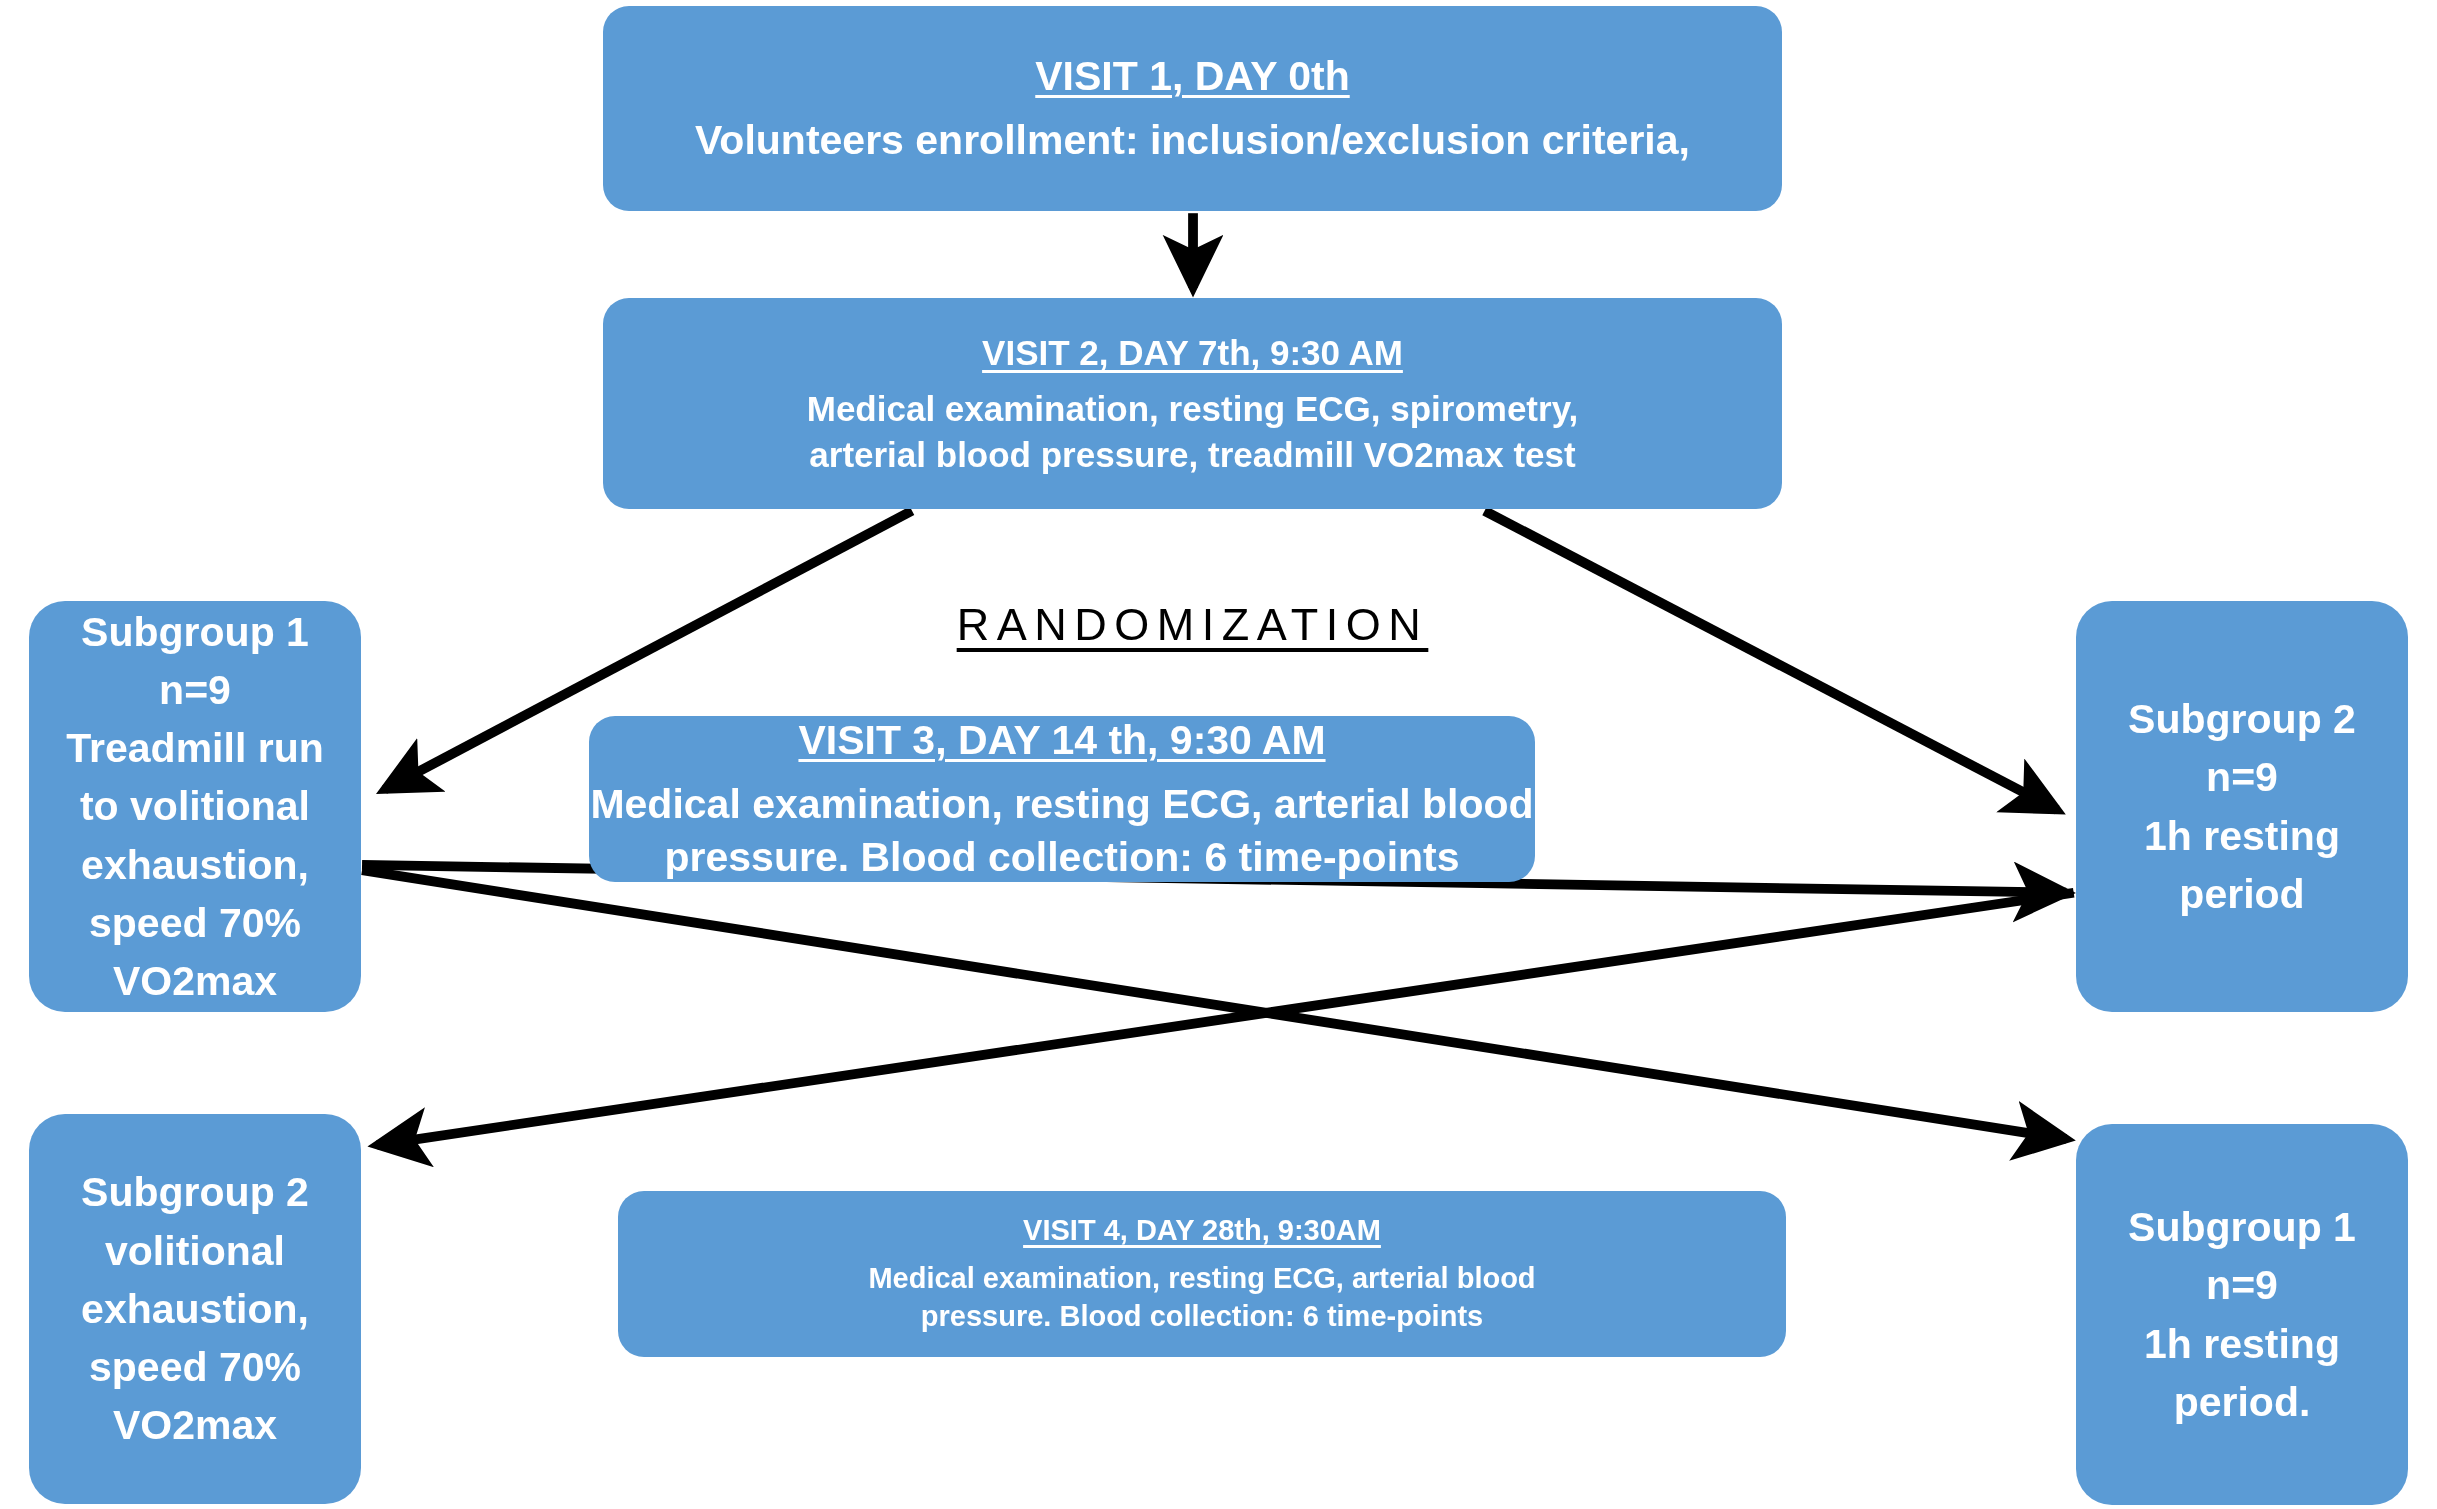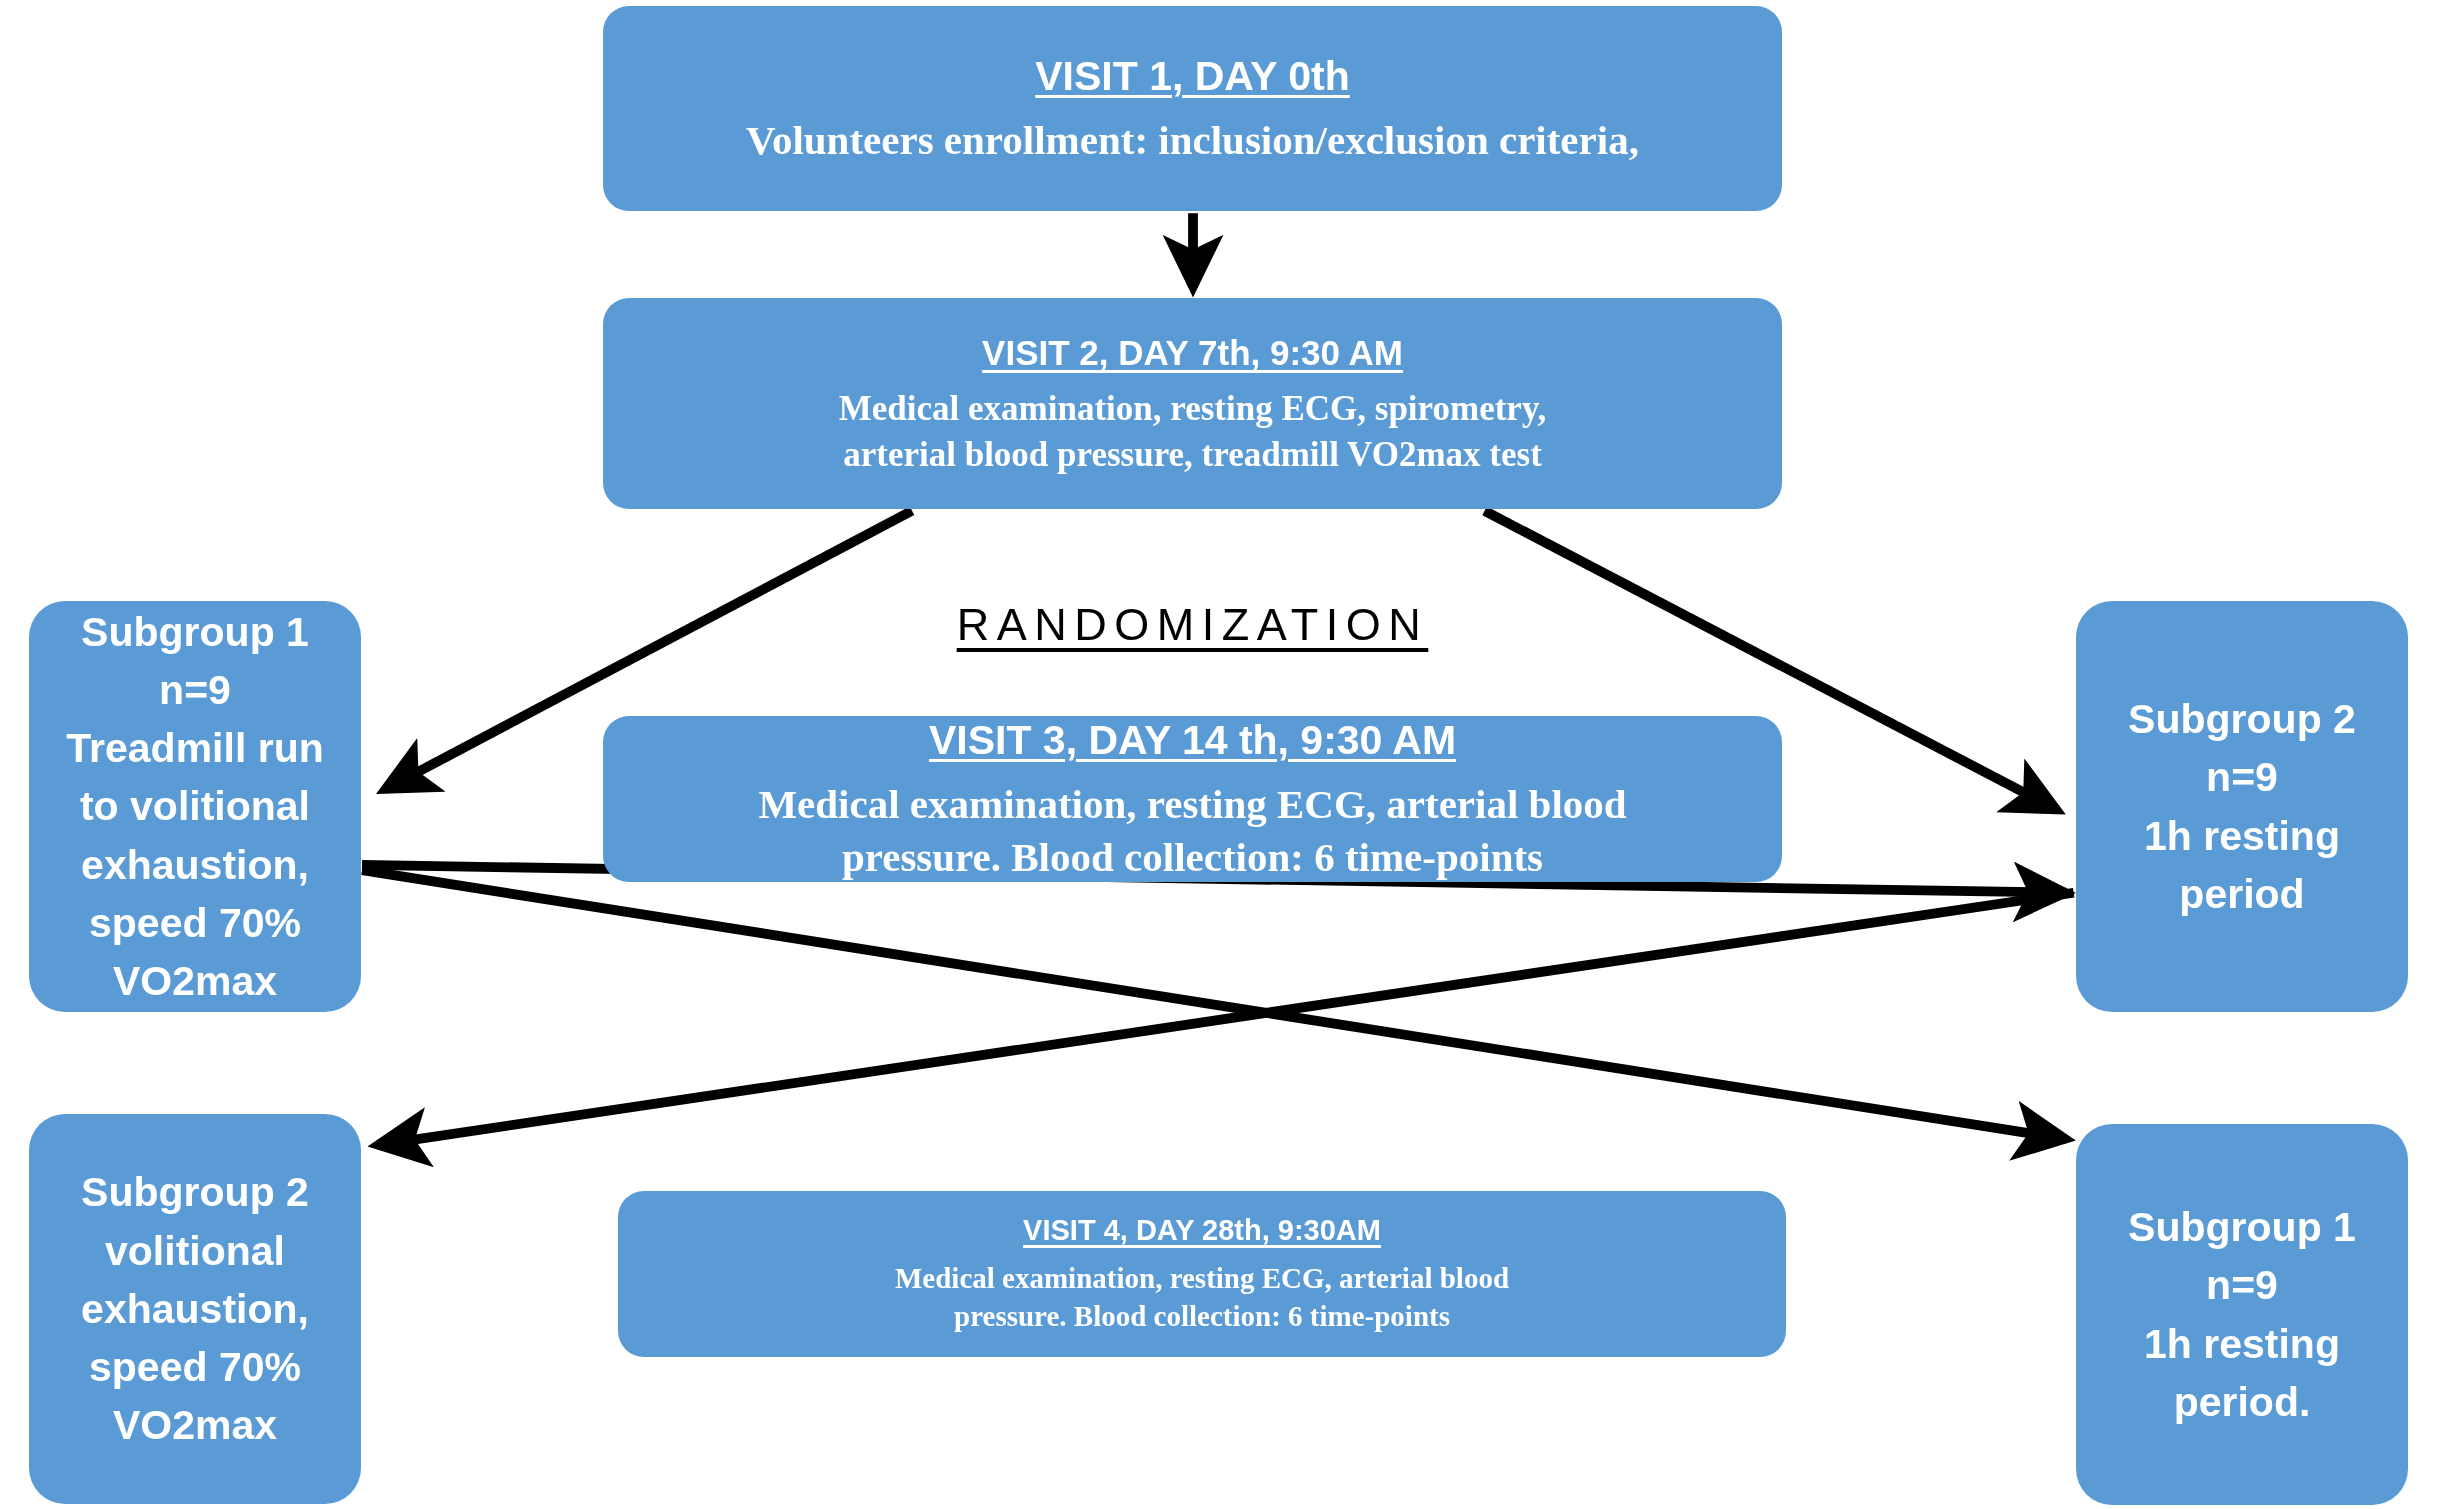--- a/index.html
+++ b/index.html
@@ -35,33 +35,32 @@
   }
   .node .title {
     text-decoration: underline;
     text-underline-offset: 5.3px;
     text-decoration-thickness: 3px;
     margin-bottom: 10.6px;
     white-space: nowrap;
   }
   .node .body-line {
     white-space: nowrap;
-    font-family: Liberation Serif, serif;
   }
   
   #visit1 {
     left: 603px; top: 6px; width: 1179px; height: 205px;
     font-size: 41px;
   }
   #visit2 {
     left: 603px; top: 298px; width: 1179px; height: 211px;
     font-size: 35px;
   }
   #visit3 {
-    left: 603px; top: 716px; width: 1179px; height: 166px;
+    left: 589px; top: 716px; width: 946px; height: 166px;
     font-size: 41px;
   }
   #visit4 {
     left: 618px; top: 1191px; width: 1168px; height: 166px;
     font-size: 29px;
   }
   #sub1-top {
     left: 29px; top: 601px; width: 332px; height: 411px;
     font-size: 41px;
     border-radius: 36px;

